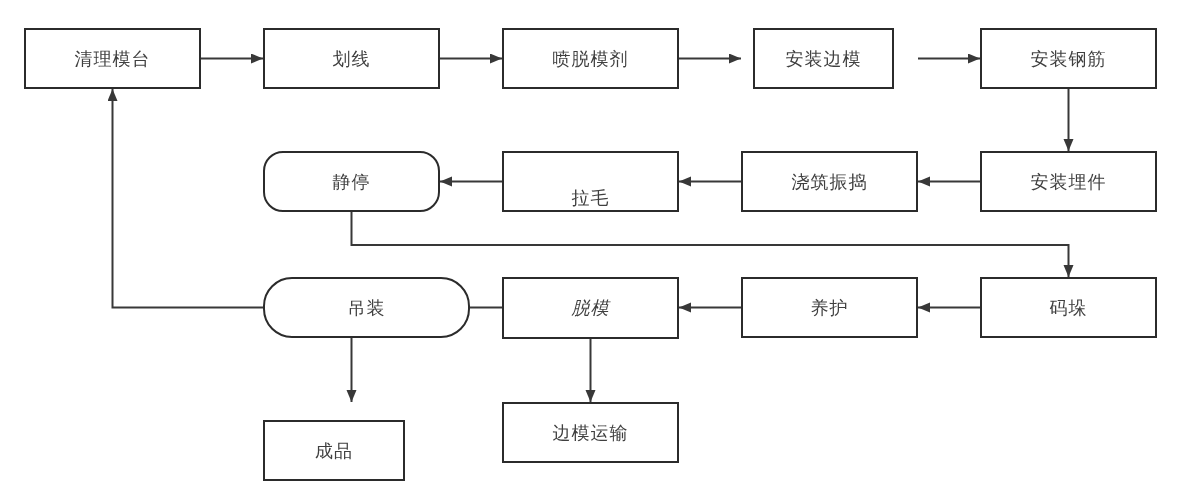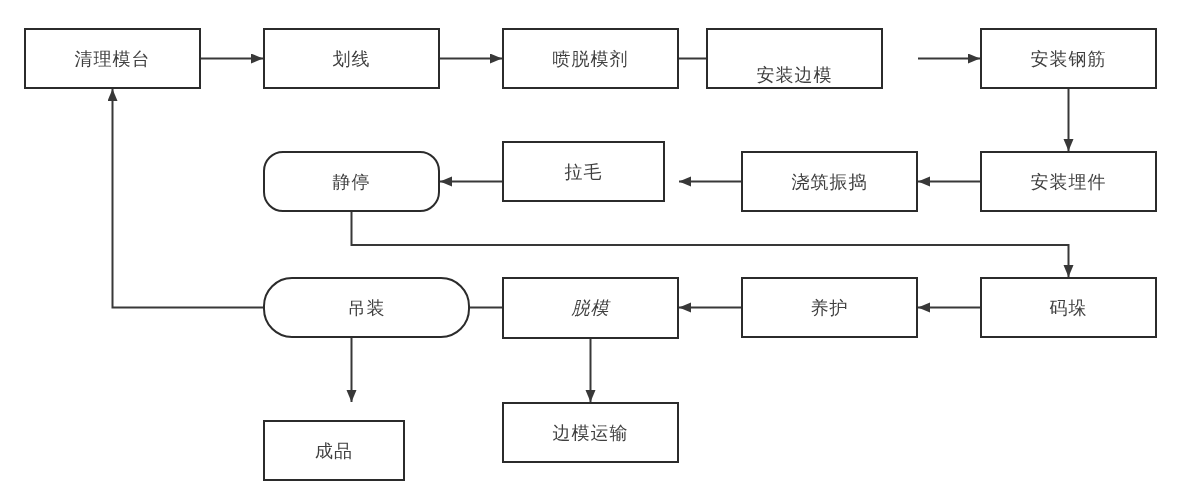--- a/index.html
+++ b/index.html
@@ -66,30 +66,30 @@
     </svg>
 <div class="node" style="left: 24px; top: 28px; width: 177px; height: 61px; text-align: center;">
       <span class="node-label">清理模台</span>
     </div>
     <div class="node" style="left: 263px; top: 28px; width: 177px; height: 61px;">
       <span class="node-label">划线</span>
     </div>
     <div class="node" style="left: 502px; top: 28px; width: 177px; height: 61px;">
       <span class="node-label">喷脱模剂</span>
     </div>
-    <div class="node" style="left: 706px; top: 28px; width: 177px; height: 61px; align-items: flex-end;">
+    <div class="node" style="left: 753px; top: 28px; width: 141px; height: 61px;">
       <span class="node-label">安装边模</span>
     </div>
     <div class="node" style="left: 980px; top: 28px; width: 177px; height: 61px;">
       <span class="node-label">安装钢筋</span>
     </div>
     <div class="node" style="left: 263px; top: 151px; width: 177px; height: 61px; border-radius: 20px;">
       <span class="node-label">静停</span>
     </div>
-    <div class="node" style="left: 502px; top: 141px; width: 163px; height: 61px;">
+    <div class="node" style="left: 502px; top: 151px; width: 177px; height: 61px; align-items: flex-end;">
       <span class="node-label">拉毛</span>
     </div>
     <div class="node" style="left: 741px; top: 151px; width: 177px; height: 61px;">
       <span class="node-label">浇筑振捣</span>
     </div>
     <div class="node" style="left: 980px; top: 151px; width: 177px; height: 61px;">
       <span class="node-label">安装埋件</span>
     </div>
     <div class="node" style="left: 263px; top: 277px; width: 207px; height: 61px; border-radius: 29px;">
       <span class="node-label">吊装</span>

